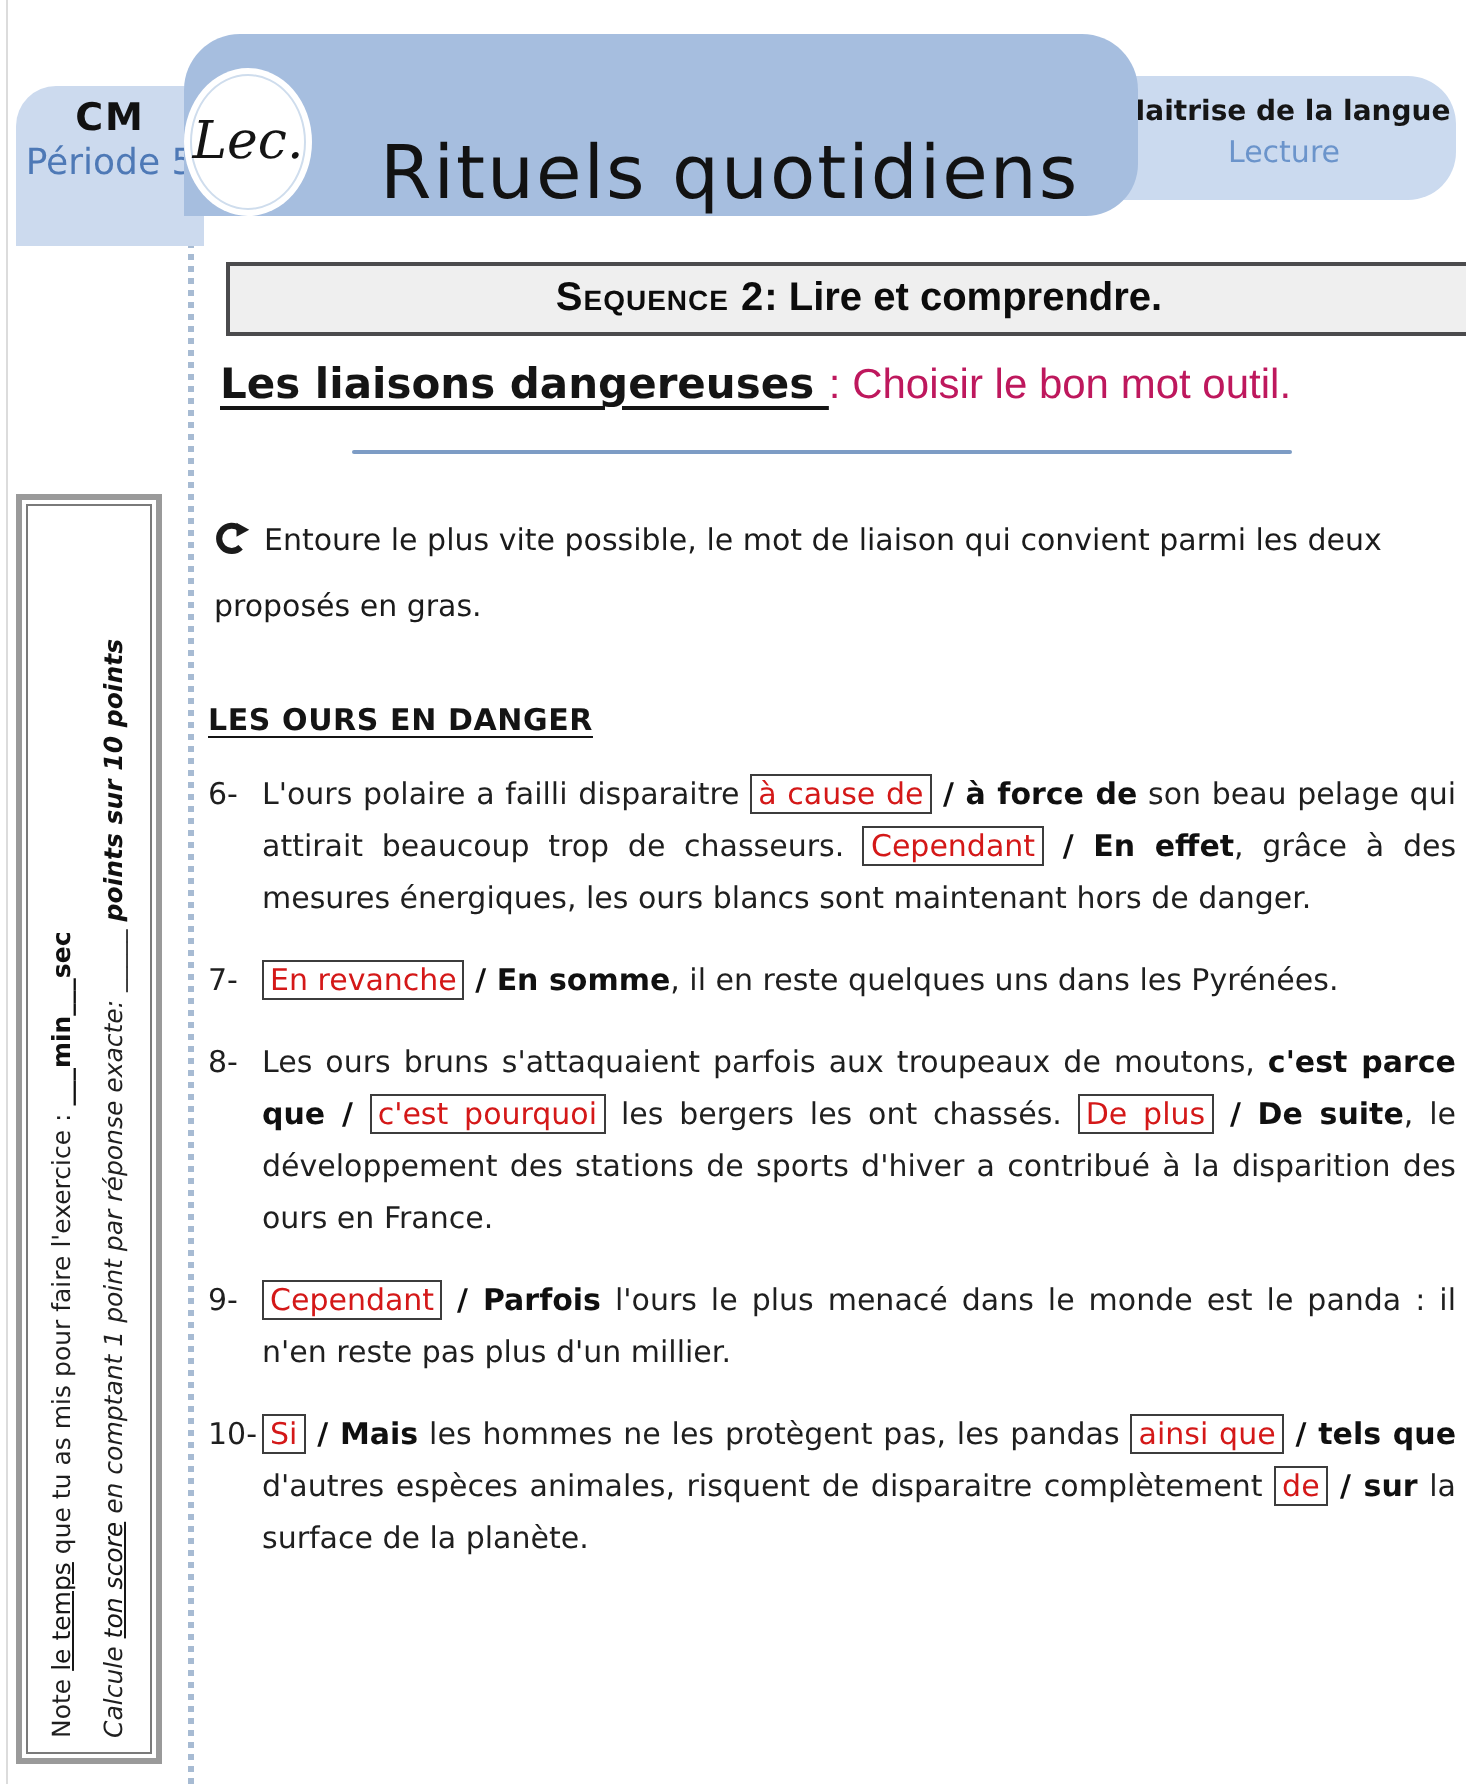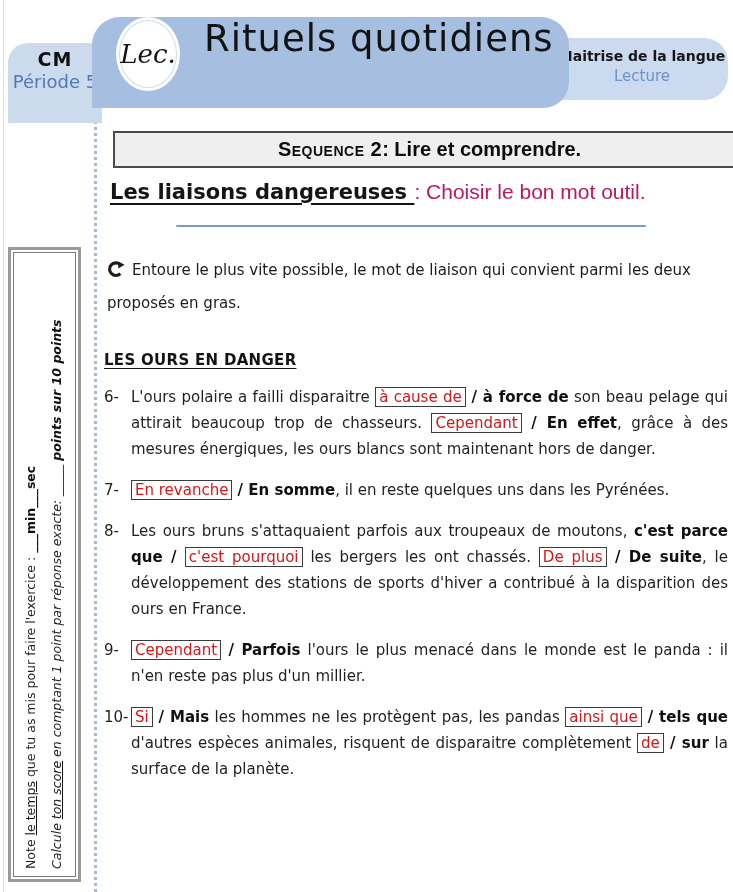--- a/index.html
+++ b/index.html
@@ -8,26 +8,26 @@
 
   
   .edge-line{position:absolute;left:3px;top:0;width:1px;height:892px;background:#dcdcdc;}
 
   
   .cm-box{position:absolute;left:8px;top:43px;width:94px;height:80px;background:#ccdaee;
           border-radius:20px 0 0 0;z-index:1;text-align:center;padding-top:5px;box-sizing:border-box;}
   .cm-level{font-weight:bold;font-size:19px;letter-spacing:1px;color:#111;}
   .cm-period{font-size:18px;color:#4e79b6;margin-top:1px;}
   .main-box{position:absolute;left:92px;top:17px;width:477px;height:91px;background:#a6bedf;
-            border-radius:28px 28px 26px 0;z-index:2;display:flex;align-items:flex-start;padding-left:24px;box-sizing:border-box;}
+            border-radius:28px 28px 26px 0;z-index:2;display:flex;align-items:flex-end;box-sizing:border-box;}
   .lec-circle{position:relative;width:64px;height:74px;background:#ffffff;border-radius:50%;
               display:flex;align-items:center;justify-content:center;flex-shrink:0;}
   .lec-ring{position:absolute;inset:3px;border:1.5px solid #cfdded;border-radius:50%;}
   .lec-text{position:relative;font-family:"DejaVu Serif",serif;font-style:italic;font-size:26px;color:#141414;}
-  .brand-title{margin-left:24px;font-size:37px;letter-spacing:1px;color:#121212;white-space:nowrap;}
+  .brand-title{margin-left:34px;font-size:37px;letter-spacing:1px;color:#121212;white-space:nowrap;}
   .right-box{position:absolute;left:556px;top:38px;width:172px;height:62px;background:#cbdaef;
              border-radius:0 24px 24px 0;z-index:1;text-align:center;padding-top:10px;box-sizing:border-box;}
   .subject{font-size:14px;font-weight:600;color:#161616;}
   .domain{font-size:15px;color:#6b94cb;margin-top:3px;}
   .dl-line{position:absolute;left:0;top:105px;width:733px;text-align:center;font-size:13.5px;font-style:italic;}
   .dl-gray{color:#5b5f6e;}
   .dl-link{color:#4a74b8;}
 
   
   .dotted{position:absolute;left:94px;top:108px;height:784px;width:0;border-left:3px dotted #a7bbd3;}

